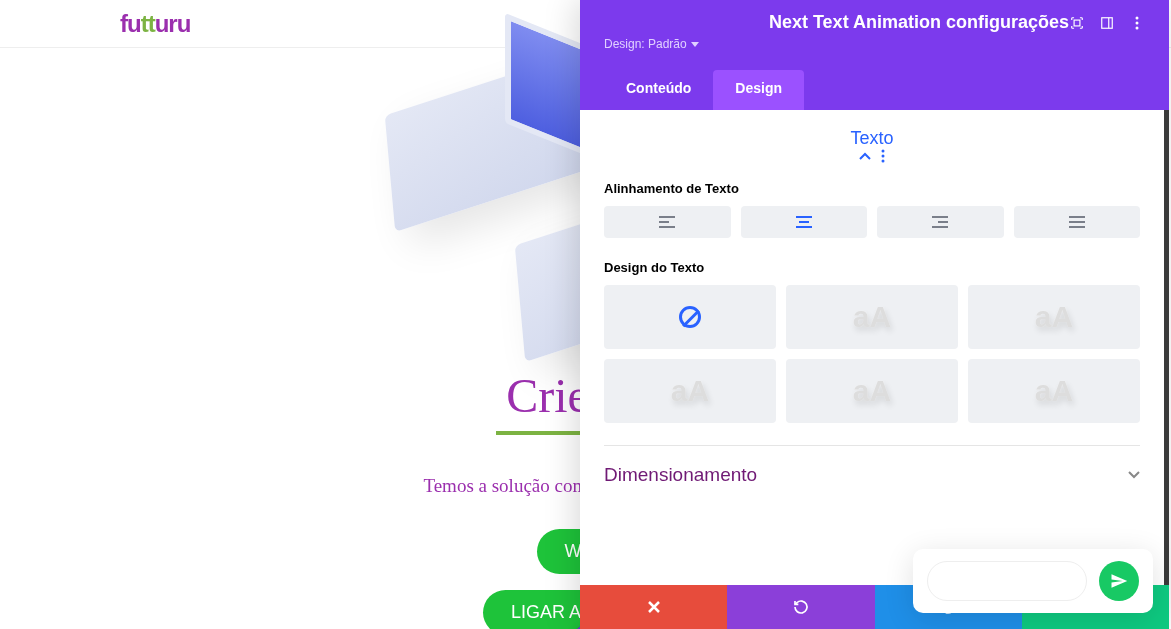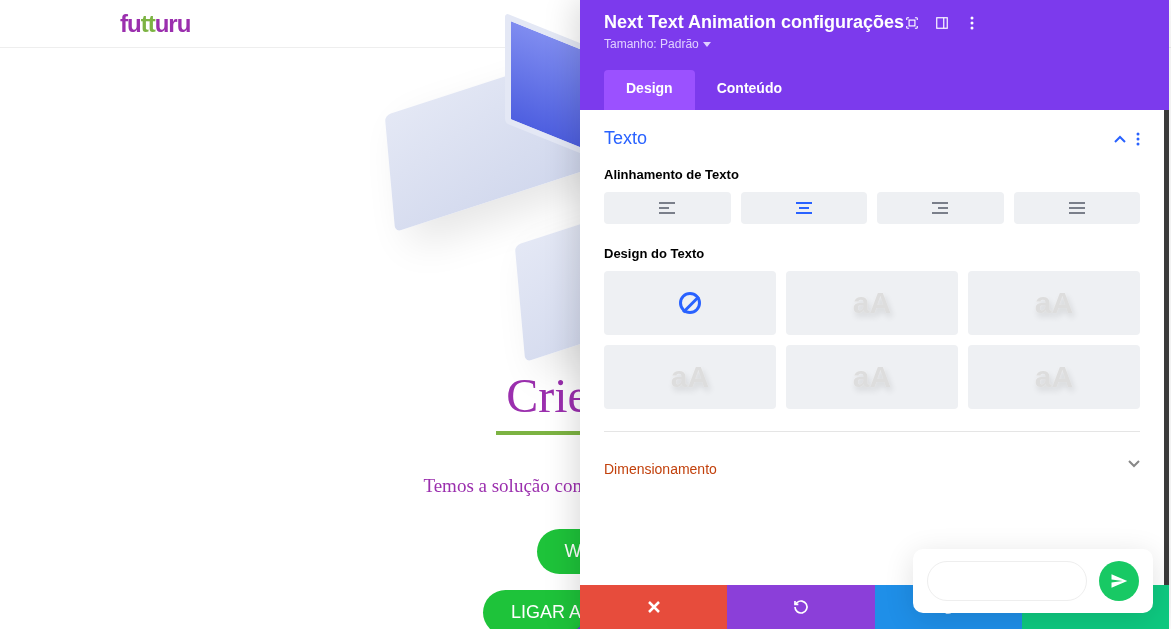--- a/index.html
+++ b/index.html
@@ -29,51 +29,51 @@
     .hero-sub { text-align:center; margin-top: 40px; font-size: 19px; color: #9b2fae; font-family: Georgia, serif; }
     
     .cta-row { display:flex; justify-content:center; gap:0; margin-top:32px; flex-direction: column; align-items:center; }
     .cta { background: #1ec33a; color:#fff; border:none; border-radius: 40px; padding: 12px 28px; font-size: 18px; font-weight:500; margin-bottom:16px; display:inline-flex; align-items:center; gap:8px;}
     
     .fab { position:absolute; left:572px; top:575px; width:38px; height:38px; border-radius:50%; background:#6b2fd4; display:flex; align-items:center; justify-content:center; box-shadow:0 4px 10px rgba(0,0,0,0.25);}
     
     
     .panel { position:absolute; left:580px; top:0; width:589px; height:629px; background:#fff; box-shadow:-5px 0 30px rgba(0,0,0,0.15); display:flex; flex-direction:column;}
     .panel-header { background:#7c3aed; color:#fff; padding: 12px 24px 0; }
-    .panel-title-row { display:flex; align-items:center; justify-content:flex-start; }
+    .panel-title-row { display:flex; align-items:center; justify-content:flex-end;margin-left:40px; }
     .panel-title { font-size:18px; font-weight:600; }
     .panel-icons { display:flex; gap:14px; align-items:center;}
     .panel-icon { width:16px; height:16px; display:flex; align-items:center; justify-content:center; cursor:pointer;}
     .preset { font-size:12px; color:#e0d0ff; margin-top:4px; display:inline-flex; align-items:center; gap:4px; cursor:pointer;}
     .tabs { display:flex; gap:0; margin-top:18px;}
     .tab { padding: 10px 22px 14px; font-size:14px; font-weight:600; cursor:pointer; color:#fff;}
     .tab.active { background:#9b51ff; border-radius:4px 4px 0 0;}
     
     .panel-body { flex:1; overflow-y:auto; background:#fff; padding: 18px 24px 12px; position:relative; border-right: 5px solid #3a3a3a;}
     
-    .section-head { display:flex; justify-content:space-between; align-items:center; margin-bottom:18px;}
+    .section-head { display:flex; justify-content:space-between; align-items:center; margin-bottom:18px;flex-direction:column;}
     .section-title { color:#2962ff; font-size:18px; font-weight:500;}
     .section-ctrl { display:flex; gap:10px; align-items:center; color:#2962ff;}
     .chevron-up { cursor:pointer;}
     .dots-v { cursor:pointer; color:#2962ff;}
     
     .field-label { font-size:13px; font-weight:600; color:#000000; margin-bottom:10px;}
     .align-row { display:flex; gap:10px; margin-bottom:22px;}
     .align-btn { flex:1; height:32px; background:#eef0f3; border:none; border-radius:4px; display:flex; align-items:center; justify-content:center; cursor:pointer; color:#7a7f8a;}
     .align-btn.selected { color:#2962ff; }
     
     .size-grid { display:grid; grid-template-columns: repeat(3, 1fr); gap:10px; margin-bottom: 22px;}
     .size-btn { height:64px; background:#eef0f3; border:none; border-radius:4px; display:flex; align-items:center; justify-content:center; cursor:pointer;}
     .size-btn.first { grid-column: span 1;}
     .no-icon { width:22px;height:22px;border:3px solid #2962ff;border-radius:50%; position:relative;}
     .no-icon::after{content:"";position:absolute; width:22px; height:3px; background:#2962ff; top:8px; left:-2px; transform:rotate(-45deg);}
     .aA { font-size:30px; font-weight:800; color:#ddd; text-shadow: 2px 4px 6px rgba(0,0,0,0.12), 0 0 1px #fff;}
     
     .collapsed-section { border-top:1px solid #e5e5e5; padding:18px 0; display:flex; justify-content:space-between; align-items:center; cursor:pointer;}
-    .collapsed-title { font-size:14px; color:#c2410c;margin-top:11px; }
+    .collapsed-title { font-size:19px; color:#701a75; }
     .chev-down { color:#888;}
     
     .action-bar { display:flex; height:44px;}
     .action-btn { flex:1; border:none; color:#fff; font-size:16px; display:flex; align-items:center; justify-content:center; cursor:pointer;}
     .act-close{background:#e74c3c;} .act-undo{background:#8b3fd9;} .act-redo{background:#1f8fe8;} .act-ok{background:#0ec980;}
     
     .chat-widget { position:absolute; right:18px; bottom:16px; display:flex; align-items:center; gap:12px; background:#fff; padding:12px 14px; border-radius:10px; box-shadow:0 6px 30px rgba(0,0,0,0.12);}
     .chat-input { width:160px; height:40px; border:1px solid #eee; border-radius:22px; background:#fff;}
     .chat-send { width:40px; height:40px; border-radius:50%; background:#18c964; border:none; display:flex; align-items:center; justify-content:center; cursor:pointer;}
   </style>
@@ -137,28 +137,28 @@
         <div class="panel-icon">
             <svg width="4" height="14" viewBox="0 0 4 14" fill="#fff">
               <circle cx="2" cy="2" r="1.5"></circle>
               <circle cx="2" cy="7" r="1.5"></circle>
               <circle cx="2" cy="12" r="1.5"></circle>
             </svg>
           </div>
       </div>
     </div>
     <div class="preset">
-      <span>Tamanho: Padrão</span>
+      <span>Design: Padrão</span>
       <svg width="8" height="5" viewBox="0 0 8 5" fill="#e0d0ff">
           <path d="M0 0l4 5 4-5z"></path>
         </svg>
     </div>
     <div class="tabs">
+      <div class="tab">Conteúdo</div>
       <div class="tab active">Design</div>
-      <div class="tab">Conteúdo</div>
     </div>
   </div>
 
   <div class="panel-body">
     <div class="section-head">
       <div class="section-title">Texto</div>
       <div class="section-ctrl">
         <svg class="chevron-up" width="12" height="8" viewBox="0 0 12 8" fill="none" stroke="#2962ff" stroke-width="2">
             <path d="M1 7l5-5 5 5"></path>
           </svg>

